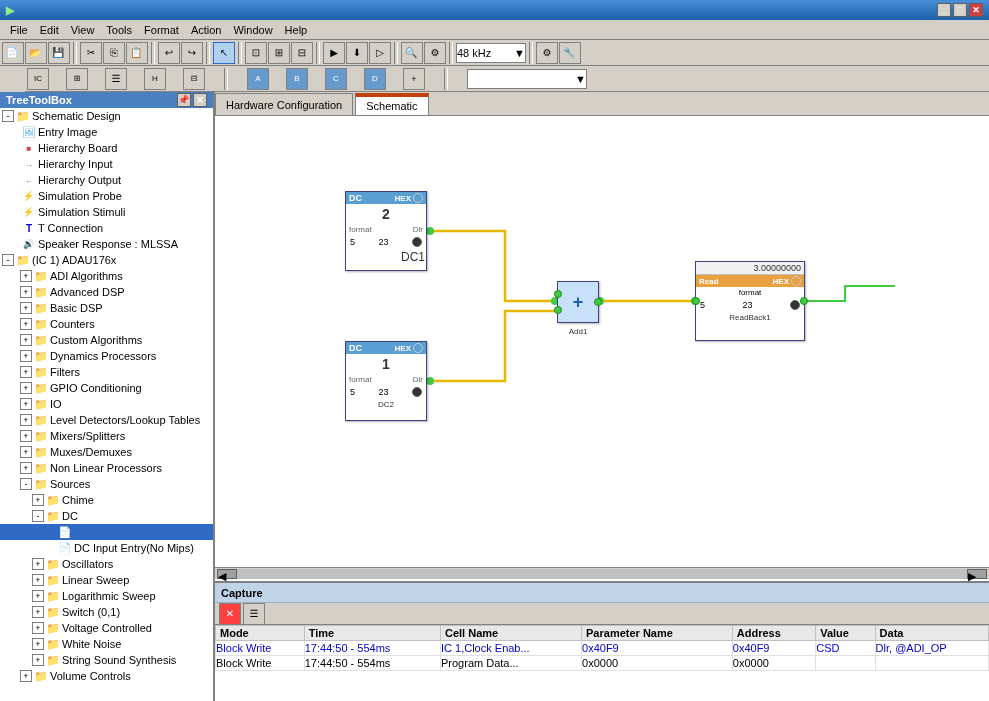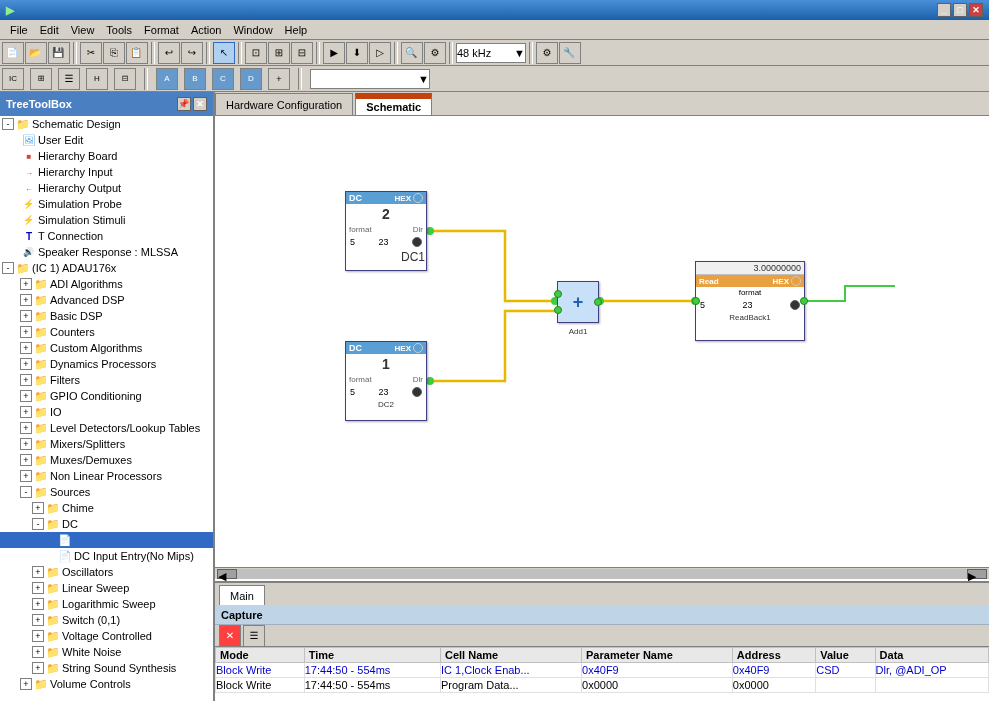--- a/index.html
+++ b/index.html
@@ -42,21 +42,22 @@
       border-bottom: 1px solid #808080;
       gap: 1px;
     }
     .toolbar2 {
       background: #d4d0c8;
       height: 26px;
       display: flex;
       align-items: center;
       padding: 0 2px;
       border-bottom: 1px solid #808080;
-      gap: 6px;
+      gap: 17px;
+      margin-left: 25px;
     }
     .tb-btn {
       width: 22px; height: 22px;
       background: #d4d0c8;
       border: 1px solid #808080;
       display: flex; align-items: center; justify-content: center;
       cursor: pointer;
       font-size: 10px;
     }
     .tb-btn.active { background: #b8d8f8; border-color: #316ac5; }
@@ -82,21 +83,21 @@
       width: 215px;
       background: white;
       border-right: 2px solid #808080;
       display: flex;
       flex-direction: column;
       overflow: hidden;
     }
     .tree-header {
       background: #4a7fc1;
       color: white;
-      height: 24px;
+      height: 16px;
       display: flex;
       align-items: center;
       padding: 0 6px;
       font-size: 11px;
       font-weight: bold;
       justify-content: space-between;
     }
     .tree-header-btns { display: flex; gap: 2px; }
     .tree-header-btn {
       width: 14px; height: 14px;
@@ -156,22 +157,22 @@
       background: #d4d0c8;
       border: 1px solid #808080;
       border-bottom: none;
       cursor: pointer;
       display: flex; align-items: center;
       font-size: 11px;
       margin-right: 2px;
     }
     .tab.active {
       background: white;
-      border-top: 6px solid #c2410c;
-      font-weight: bold;
+      border-top: 4px solid #c2410c;
+      font-weight: normal;
     }
 
     
     .schematic-canvas {
       flex: 1;
       background: white;
       position: relative;
       overflow: hidden;
     }
 
@@ -347,21 +348,21 @@
 
       <div class="tree-item" style="padding-left:2px;">
         <div class="tree-expand">-</div>
         <span class="tree-icon">📁</span>
         <span class="tree-label">Schematic Design</span>
       </div>
 
       <div class="tree-item indent1">
         <div class="tree-expand" style="visibility:hidden;">+</div>
         <span class="tree-icon" style="color:#40a0e8;">🖼</span>
-        <span class="tree-label">User Edit</span>
+        <span class="tree-label">Entry Image</span>
       </div>
 
 
       <div class="tree-item indent1">
         <div class="tree-expand" style="visibility:hidden;">+</div>
         <span class="tree-icon" style="color:#cc4444;font-size:8px;">■</span>
         <span class="tree-label">Hierarchy Board</span>
       </div>
 
       <div class="tree-item indent1">
@@ -676,25 +677,20 @@
 
       <div style="position:absolute; bottom:2px; left:0; right:0; height:12px; background:#d4d0c8; border-top:1px solid #808080; display:flex; align-items:center; padding:0 2px;">
         <div style="width:20px;height:10px;background:#a0a0a0;border:1px solid #606060;">◀</div>
         <div style="flex:1;height:10px;background:#c0c0c0;"></div>
         <div style="width:20px;height:10px;background:#a0a0a0;border:1px solid #606060;">▶</div>
       </div>
 
     </div>
 
     <div class="bottom-panel">
-      <div class="main-tab-bar">
-        <div class="main-tab active">
-          <span>Main</span>
-        </div>
-      </div>
 
       <div class="capture-section">
         <div class="capture-header">
           <span>Capture</span>
         </div>
         <div class="capture-toolbar">
           <div class="tb-btn" style="background:#ff4040;color:white;">✕</div>
           <div class="tb-btn">☰</div>
           <div style="width:4px;"></div>
         </div>

